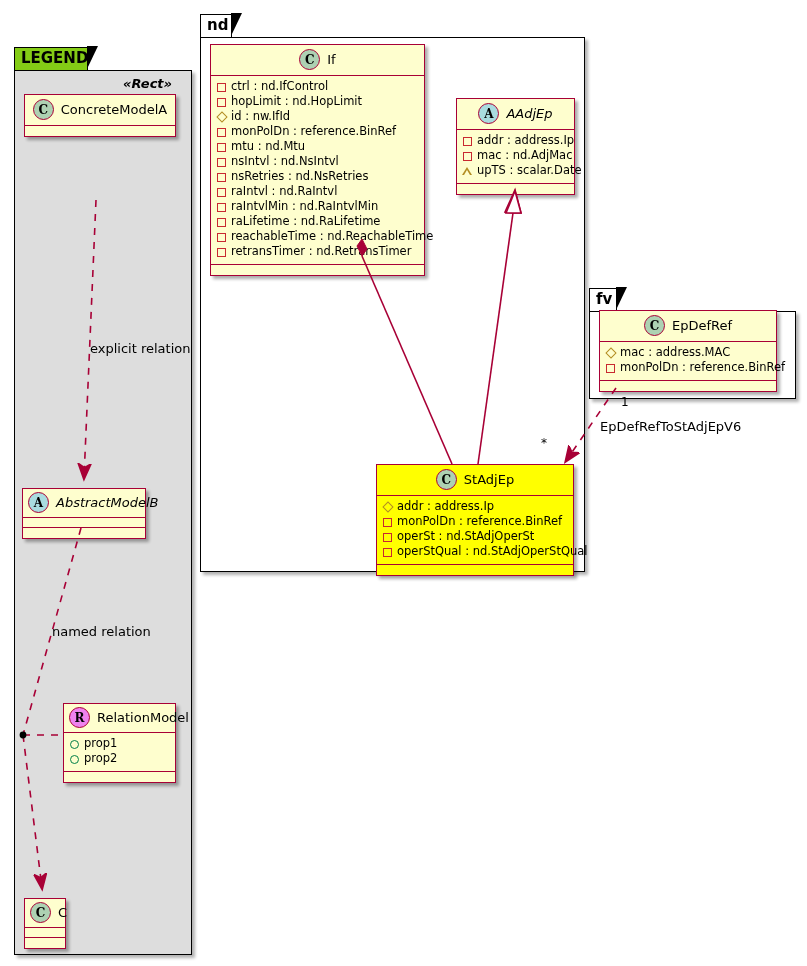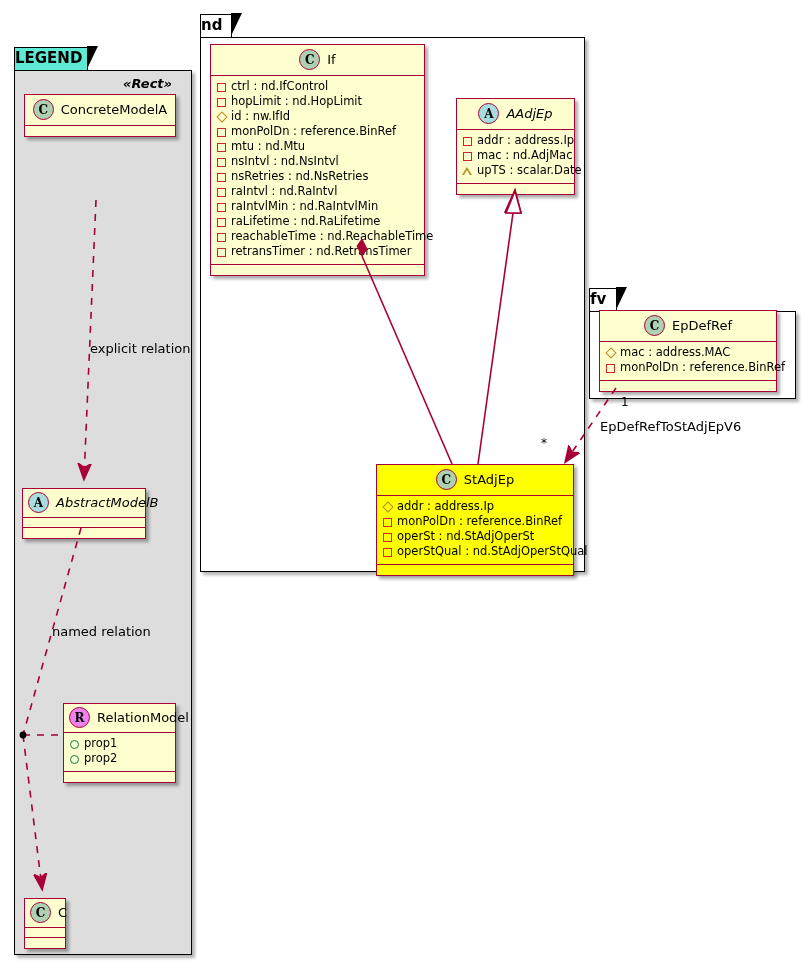--- a/index.html
+++ b/index.html
@@ -44,23 +44,24 @@
     box-sizing: border-box;
     height: 23px;
     border: 1.6px solid #000000;
     border-bottom: none;
     background: #ffffff;
     z-index: 2;
     font-size: 15px;
     font-weight: bold;
     color: #000000;
     line-height: 21px;
-    white-space: nowrap;
-  }
-  .pkg-tab.shaded { background: #5eead4; }
+    padding-left: 6px;
+    white-space: nowrap;
+  }
+  .pkg-tab.shaded { background: #84cc16; }
   .pkg-tab::after {
     content: "";
     position: absolute;
     right: -11px;
     top: -1.6px;
     width: 0; height: 0;
     border-left: 11px solid #000;
     border-bottom: 23px solid transparent;
   }
   .pkg-tab .tab-inner {

